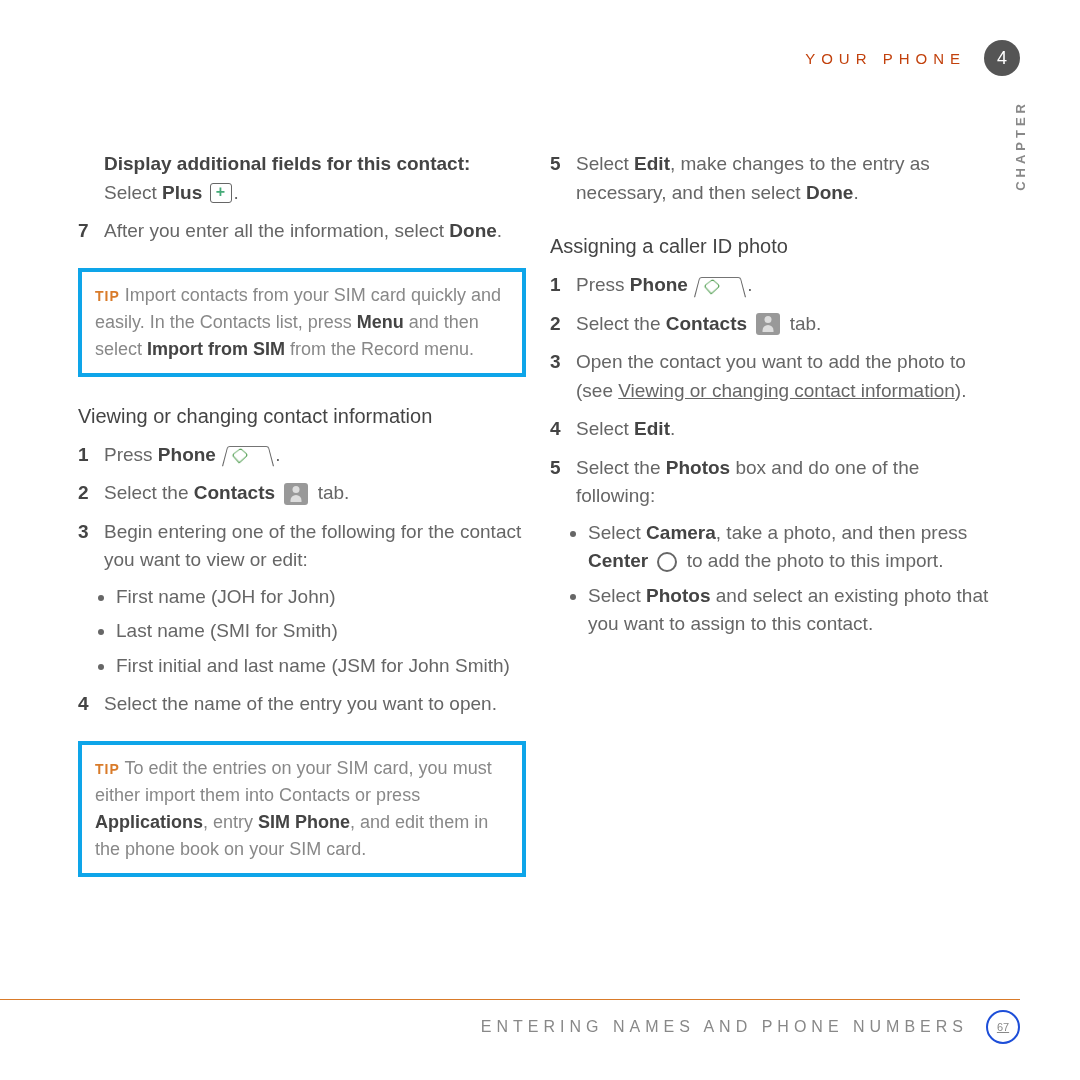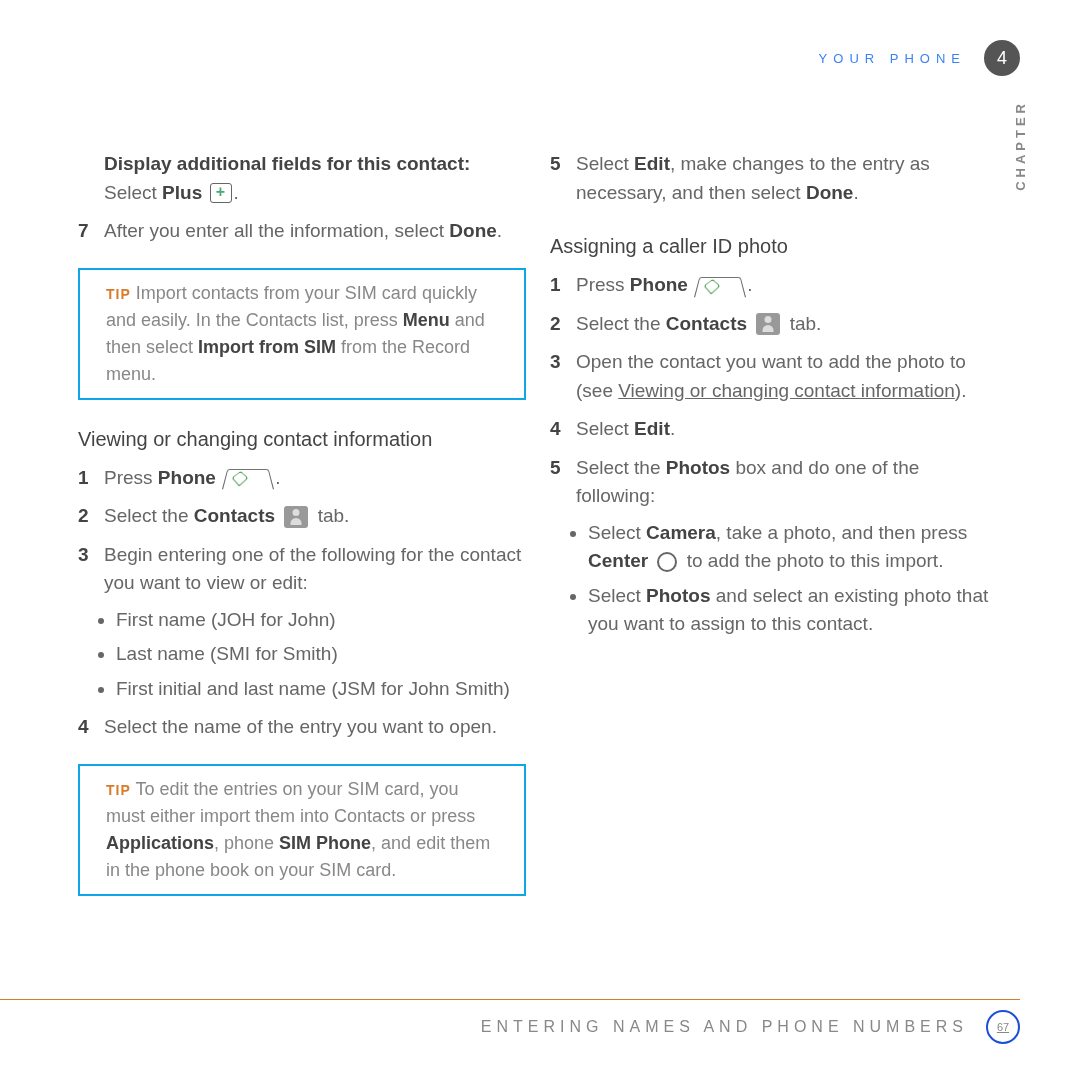--- a/index.html
+++ b/index.html
@@ -14,23 +14,23 @@
   }
   .header {
     position: absolute;
     top: 40px;
     right: 60px;
     display: flex;
     align-items: center;
     gap: 18px;
   }
   .header-text {
-    font-size: 13px;
+    font-size: 15px;
     letter-spacing: 6px;
-    color: #3b82f6;
+    color: #c2410c;
   }
   .circle-badge {
     width: 36px;
     height: 36px;
     border-radius: 50%;
     background: #555;
     color: #fff;
     display: flex;
     align-items: center;
     justify-content: center;
@@ -61,22 +61,22 @@
     line-height: 1.5;
   }
   .indent-block { padding-left: 26px; }
   .num-item { display: flex; margin-top: 10px; }
   .num-item .num { width: 26px; font-weight: bold; color: #444; flex-shrink:0;}
   .num-item .txt { flex: 1; }
   .bullet-list { margin-top: 8px; padding-left: 20px; }
   .bullet-list li { list-style: disc; margin: 6px 0 6px 18px; color:#666;}
   .bold { font-weight: bold; color: #444; }
   .tip-box {
-    border: 2px solid #0ea5e9;
-    padding: 10px 26px;
+    border: 4px solid #0ea5e9;
+    padding: 10px 13px;
     margin: 22px 0;
     font-size: 18px;
     color: #888;
     line-height: 1.5;
   }
   .tip-label { color: #d97b2a; font-weight: bold; font-size: 14px; letter-spacing:1px;}
   .heading { font-weight: normal; color: #444; font-size: 20px; margin: 24px 0 8px 0; }
   .icon-box {
     display: inline-block;
     border: 1.5px solid #666;
@@ -239,21 +239,21 @@
       <li>Last name (SMI for Smith)</li>
       <li>First initial and last name (JSM for John Smith)</li>
     </ul>
     <div class="num-item">
       <div class="num">4</div>
       <div class="txt">Select the name of the entry you want to open.</div>
     </div>
 
     <div class="tip-box">
       <span class="tip-label">TIP</span>
-      <span>To edit the entries on your SIM card, you must either import them into Contacts or press </span><span class="bold">Applications</span><span>, phone </span><span class="bold">SIM Phone</span><span>, and edit them in the phone book on your SIM card.</span>
+      <span>To edit the entries on your SIM card, you must either import them into Contacts or press </span><span class="bold">Applications</span><span>, entry </span><span class="bold">SIM Phone</span><span>, and edit them in the phone book on your SIM card.</span>
     </div>
   </div>
 
   <div class="col">
     <div class="num-item" style="margin-top:0">
       <div class="num">5</div>
       <div class="txt"><span>Select </span><span class="bold">Edit</span><span>, make changes to the entry as necessary, and then select </span><span class="bold">Done</span><span>.</span></div>
     </div>
 
     <div class="heading">Assigning a caller ID photo</div>

